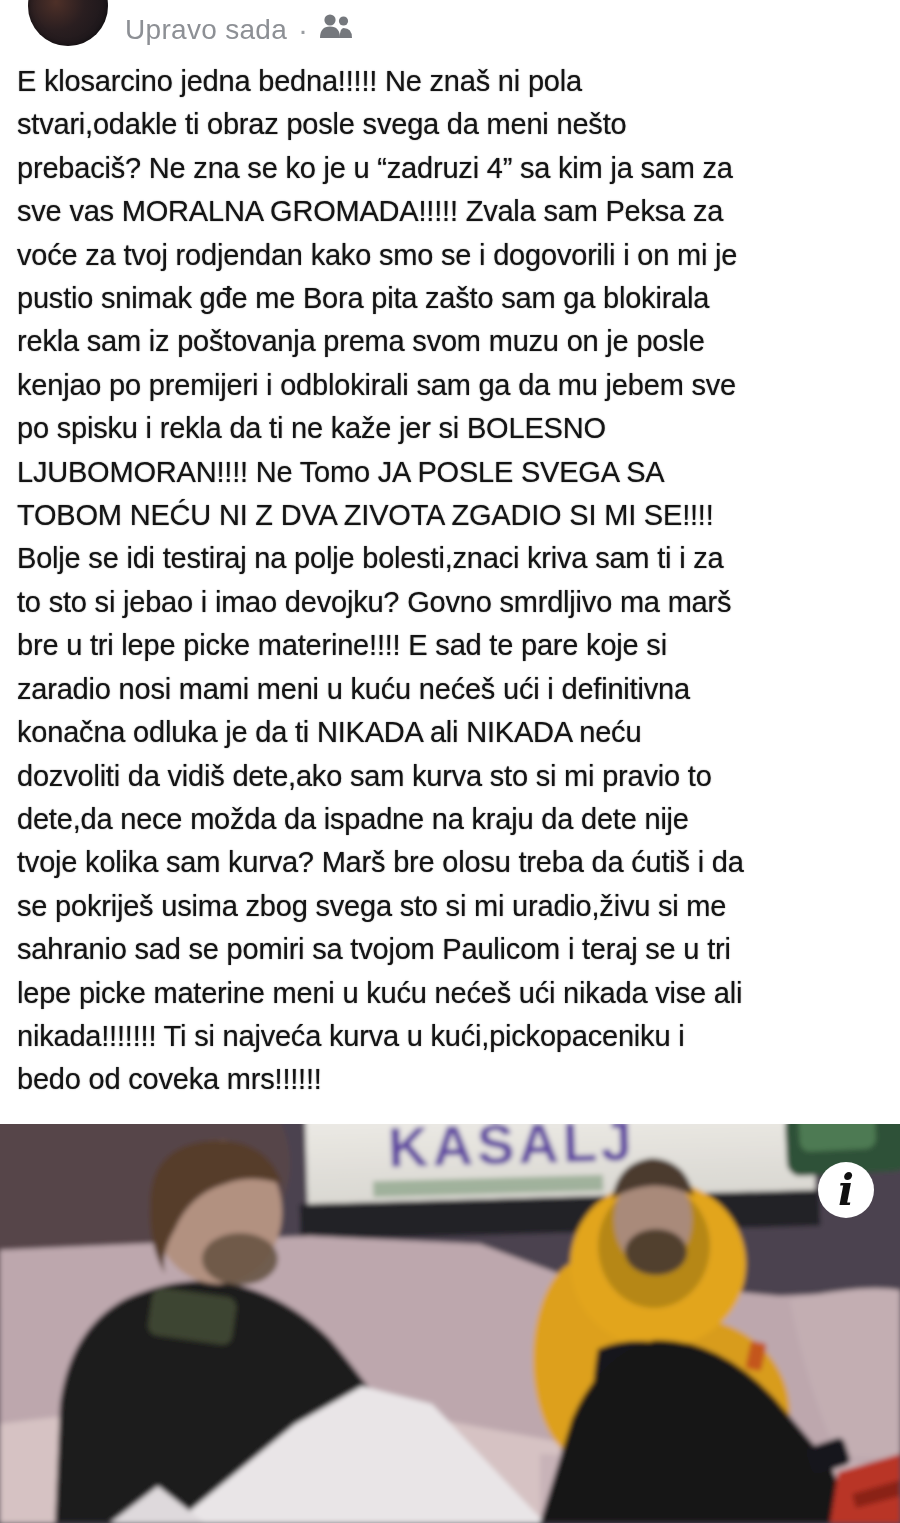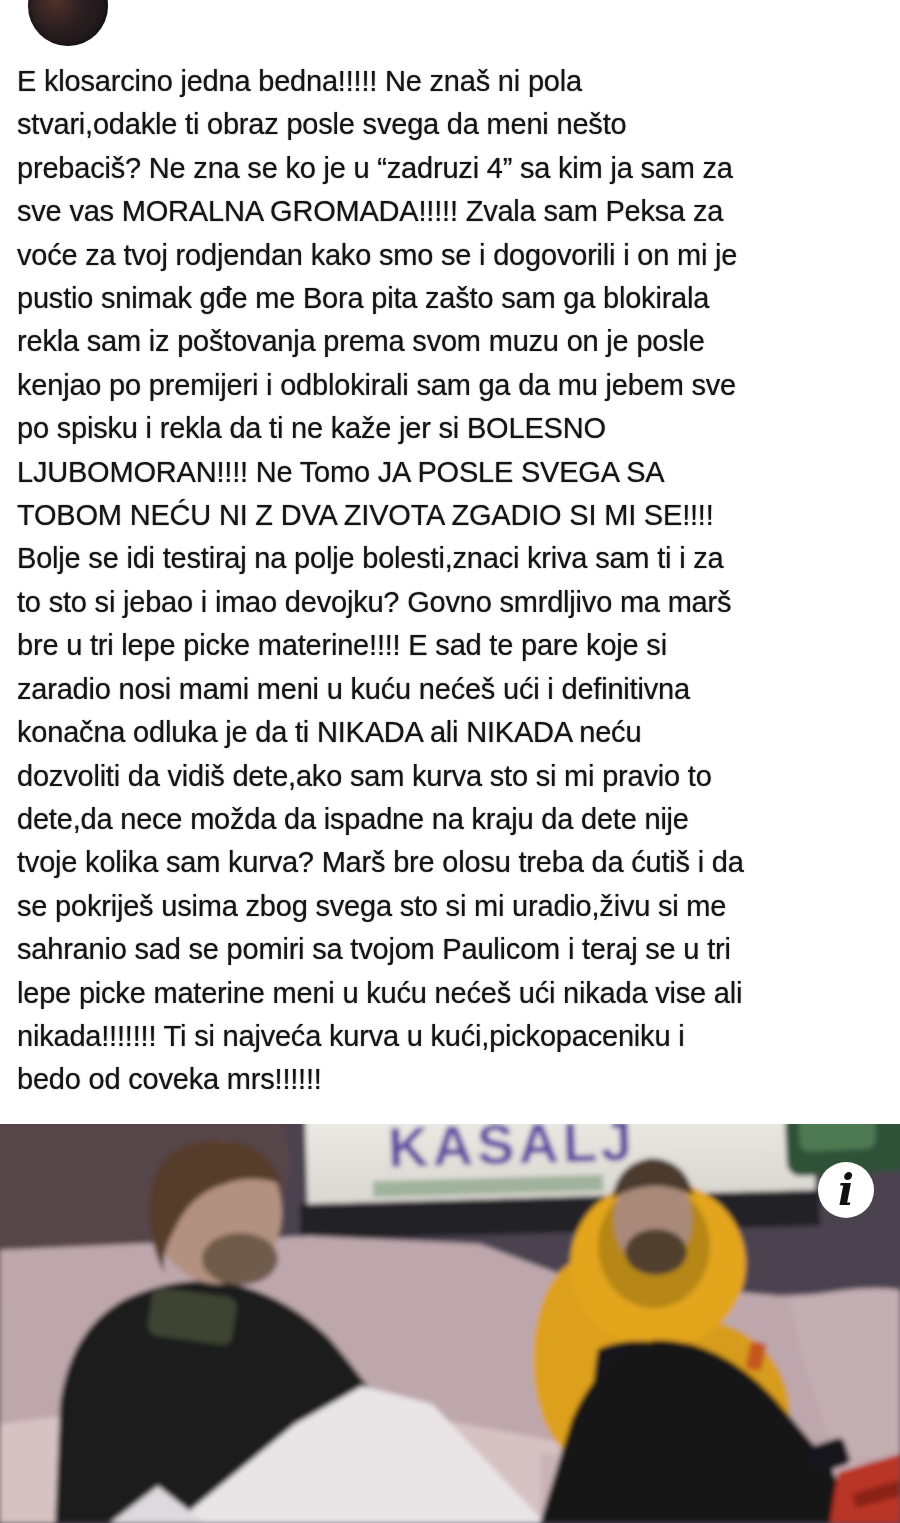--- a/index.html
+++ b/index.html
@@ -29,20 +29,30 @@
     position:absolute;top:1124px;left:0;width:900px;height:399px;overflow:hidden;
     background:#4c4250;
   }
   .photo svg{display:block;}
 </style>
 </head>
 <body>
 
 <div class="post-header">
   <div class="avatar"></div>
+  <div class="meta">
+    <span>Upravo sada</span>
+      <span class="dot">·</span>
+      <span><svg width="34" height="27" viewBox="0 0 34 27" fill="#75787d" aria-hidden="true">
+        <circle cx="11" cy="7" r="5.6"></circle>
+        <path d="M1,25 Q1,13.5 11,13.5 Q21,13.5 21,25 Z"></path>
+        <circle cx="24.5" cy="8" r="4.6"></circle>
+        <path d="M20.5,25 Q21,15 24.5,15 Q33,15 33,25 Z"></path>
+      </svg></span>
+  </div>
 </div>
 
 <div class="post-text">E klosarcino jedna bedna!!!!! Ne znaš ni pola
 stvari,odakle ti obraz posle svega da meni nešto
 prebaciš? Ne zna se ko je u “zadruzi 4” sa kim ja sam za
 sve vas MORALNA GROMADA!!!!! Zvala sam Peksa za
 voće za tvoj rodjendan kako smo se i dogovorili i on mi je
 pustio snimak gđe me Bora pita zašto sam ga blokirala
 rekla sam iz poštovanja prema svom muzu on je posle
 kenjao po premijeri i odblokirali sam ga da mu jebem sve

